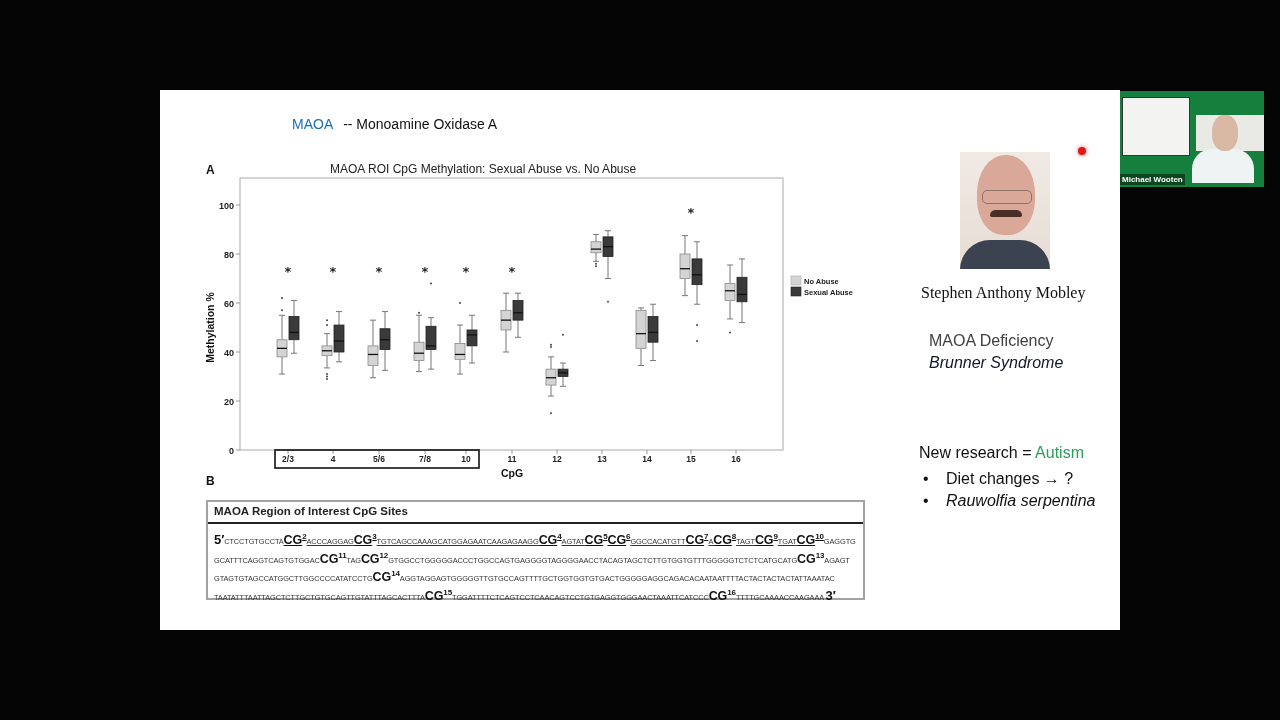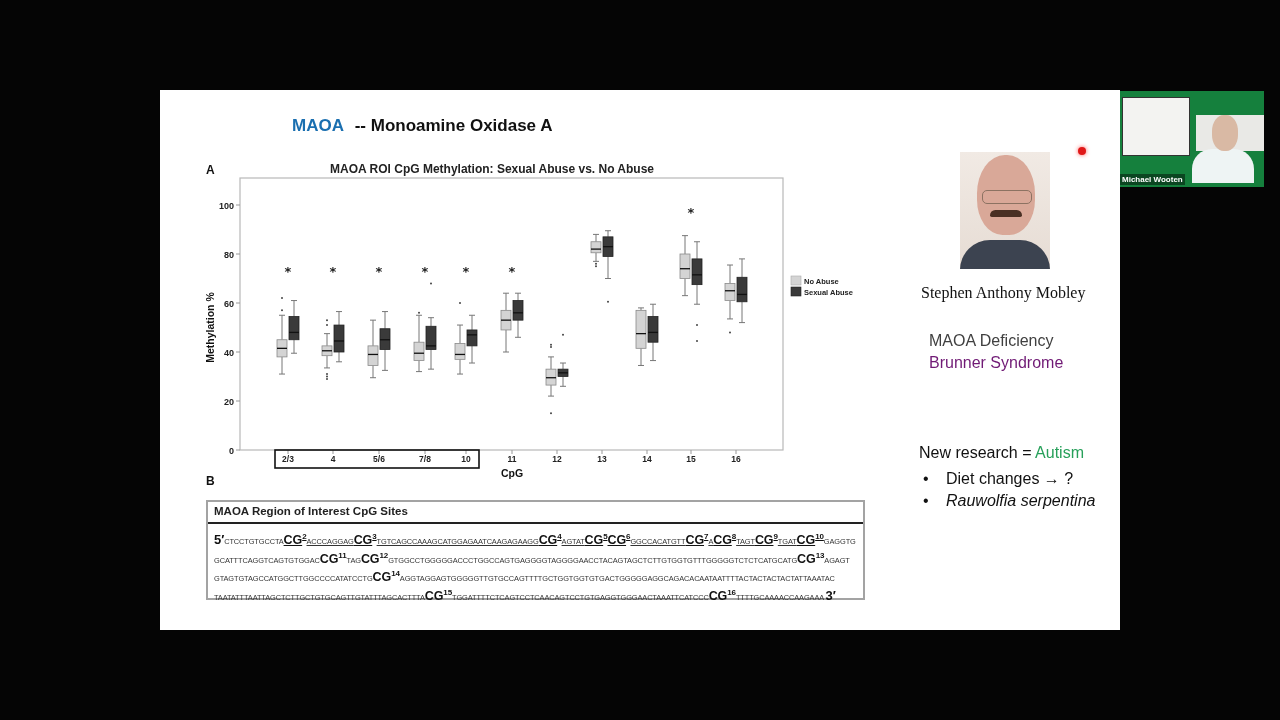--- a/index.html
+++ b/index.html
@@ -1,38 +1,38 @@
 <!DOCTYPE html>
 <html><head>
 <meta charset="utf-8">
 <style>
   html, body { margin:0; padding:0; }
   body { width:1280px; height:720px; background:#050505; position:relative; overflow:hidden; font-family:"Liberation Sans", sans-serif; }
   .slide { position:absolute; left:160px; top:90px; width:960px; height:540px; background:#ffffff; }
-  .title { position:absolute; left:132px; top:26px; font-size:17px; font-weight:bold; color:#111; white-space:nowrap; }
+  .title { position:absolute; left:132px; top:26px; font-size:14px; font-weight:normal; color:#111; white-space:nowrap; }
   .title .accent { color:#1a6fb0; margin-right:6px; }
   .panel-label { position:absolute; font-weight:bold; font-size:12px; color:#111; }
-  .chart-title { position:absolute; left:170px; top:72px; font-size:12px; font-weight:bold; color:#222; white-space:nowrap; }
+  .chart-title { position:absolute; left:170px; top:72px; font-size:12px; font-weight:normal; color:#222; white-space:nowrap; }
   svg.chart { position:absolute; left:40px; top:85px; }
   .seq-box { position:absolute; left:46px; top:410px; width:659px; height:100px; border:2px solid #a3a3a3; box-sizing:border-box; }
   .seq-head { height:22px; border-bottom:2px solid #222; font-size:11.5px; font-weight:bold; color:#222; padding:3px 6px; box-sizing:border-box; }
   .seq-body { padding:4px 6px; font-size:7.4px; color:#333; letter-spacing:-0.1px; line-height:18.5px; white-space:nowrap; overflow:hidden; }
   .seq-line { height:18.5px; }
   .seq-body .cg { font-size:12.5px; font-weight:bold; color:#111;margin-top:34px; }
   .seq-body sup { font-size:8px; font-weight:bold; color:#111; vertical-align:5px; }
   .seq-body .end { font-size:13px; font-weight:bold; color:#111; }
   .seq-body .ul { text-decoration:underline; }
   .photo { position:absolute; left:800px; top:62px; width:90px; height:117px; background:linear-gradient(#f1eae4,#e6dcd4); overflow:hidden; }
   .photo .head { position:absolute; left:17px; top:3px; width:58px; height:80px; border-radius:48% 48% 44% 44%; background:#d9a898; }
   .photo .shirt { position:absolute; left:0; top:88px; width:90px; height:30px; background:#3c4350; border-radius:30px 30px 0 0; }
   .photo .glasses { position:absolute; left:22px; top:38px; width:48px; height:12px; border:1.5px solid #8c7262; border-radius:5px; }
   .photo .mustache { position:absolute; left:30px; top:58px; width:32px; height:7px; background:#4a3024; border-radius:6px 6px 2px 2px; }
   .name { position:absolute; left:761px; top:194px; font-family:"Liberation Serif", serif; font-size:16px; color:#111; white-space:nowrap; }
   .deficiency { position:absolute; left:769px; top:242px; font-size:16px; color:#404040; }
-  .syndrome { position:absolute; left:769px; top:264px; font-size:16px; color:#701a75; }
+  .syndrome { position:absolute; left:769px; top:264px; font-size:16px; color:#0f172a; font-style:italic; }
   .research { position:absolute; left:759px; top:354px; font-size:16px; color:#111; white-space:nowrap; }
   .research .green { color:#27a05a;margin-top:28px; }
   .bullets { position:absolute; left:759px; top:376px; font-size:16px; color:#111; margin:4px; padding:0; list-style:none; }
   .bullets li { height:22px; white-space:nowrap; }
   .bullets .dot { display:inline-block; width:23px; }
   .bullets .it { font-style:italic; }
   .laser { position:absolute; left:918px; top:57px; width:8px; height:8px; border-radius:50%; background:#e01818; box-shadow:0 0 4px #ff5a5a; }
   .video { position:absolute; left:1120px; top:91px; width:144px; height:96px; background:#15803d; overflow:hidden; }
   .video .screen { position:absolute; left:2px; top:6px; width:66px; height:57px; background:#f3f3f1; border:1.5px solid #333; }
   .video .board { position:absolute; left:76px; top:24px; width:68px; height:36px; background:#e9e9e6; }

